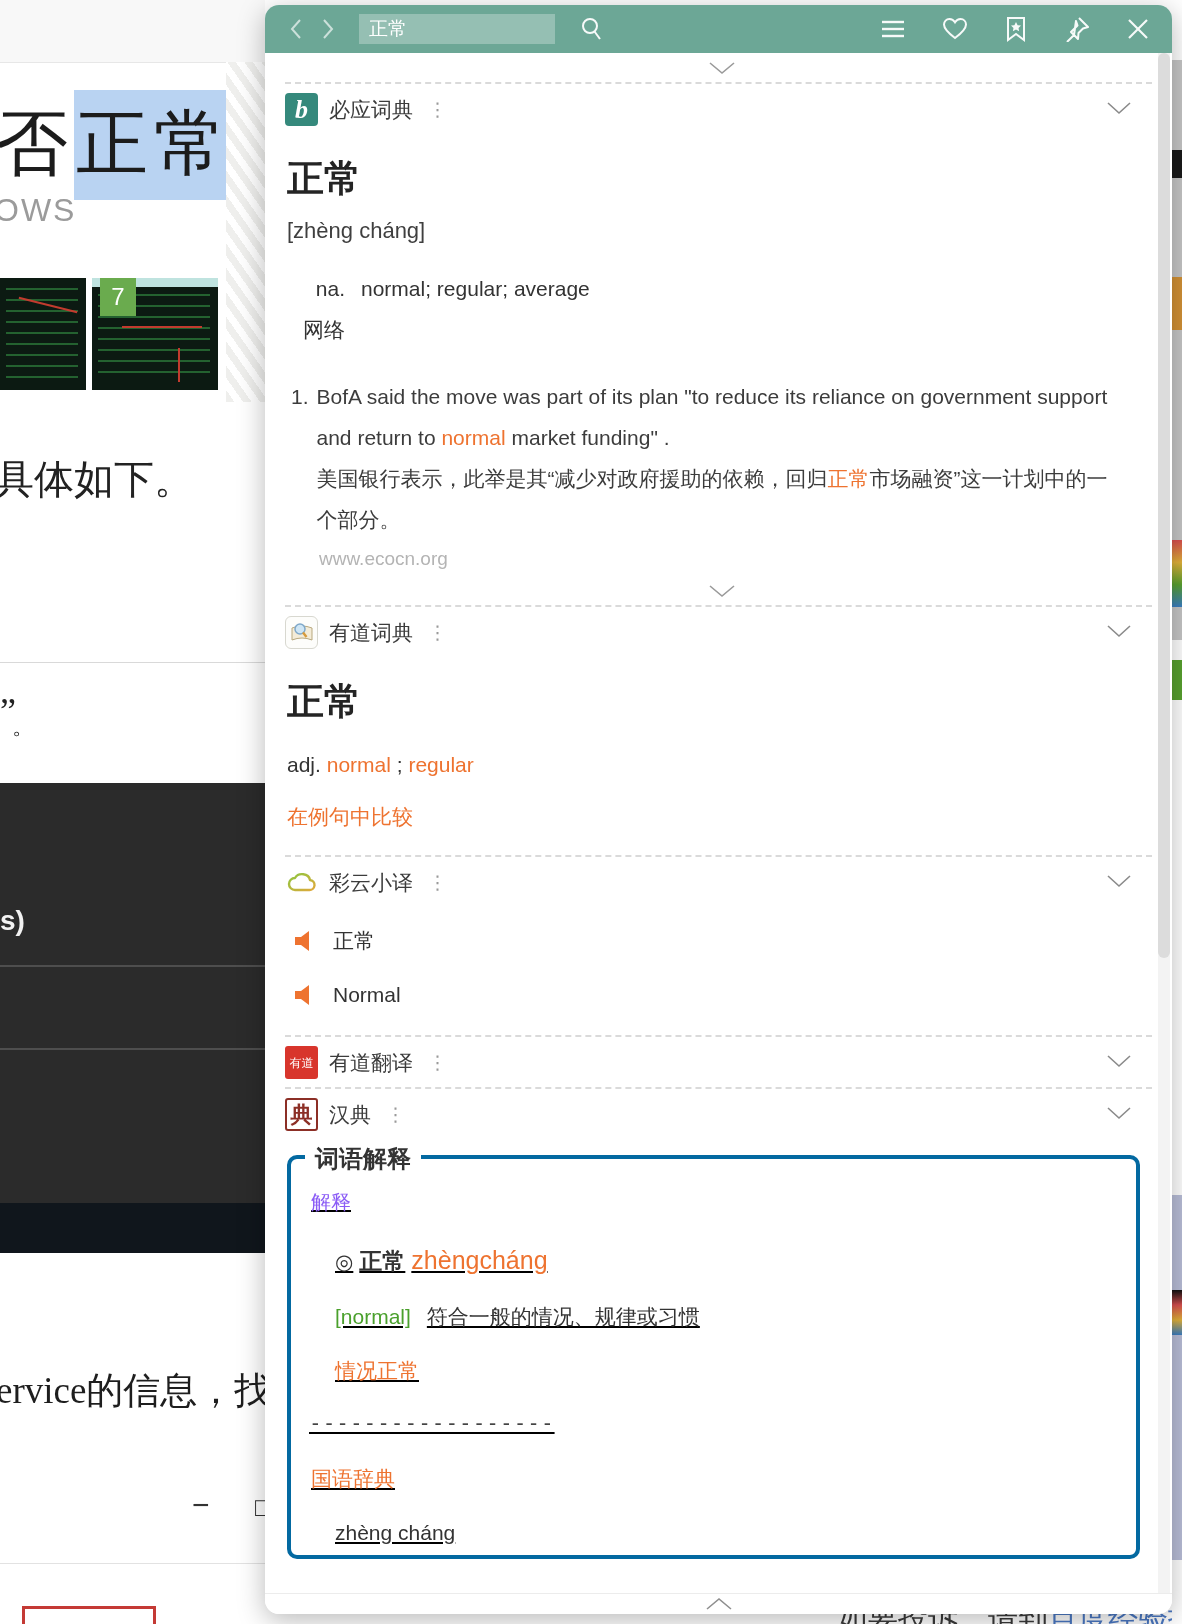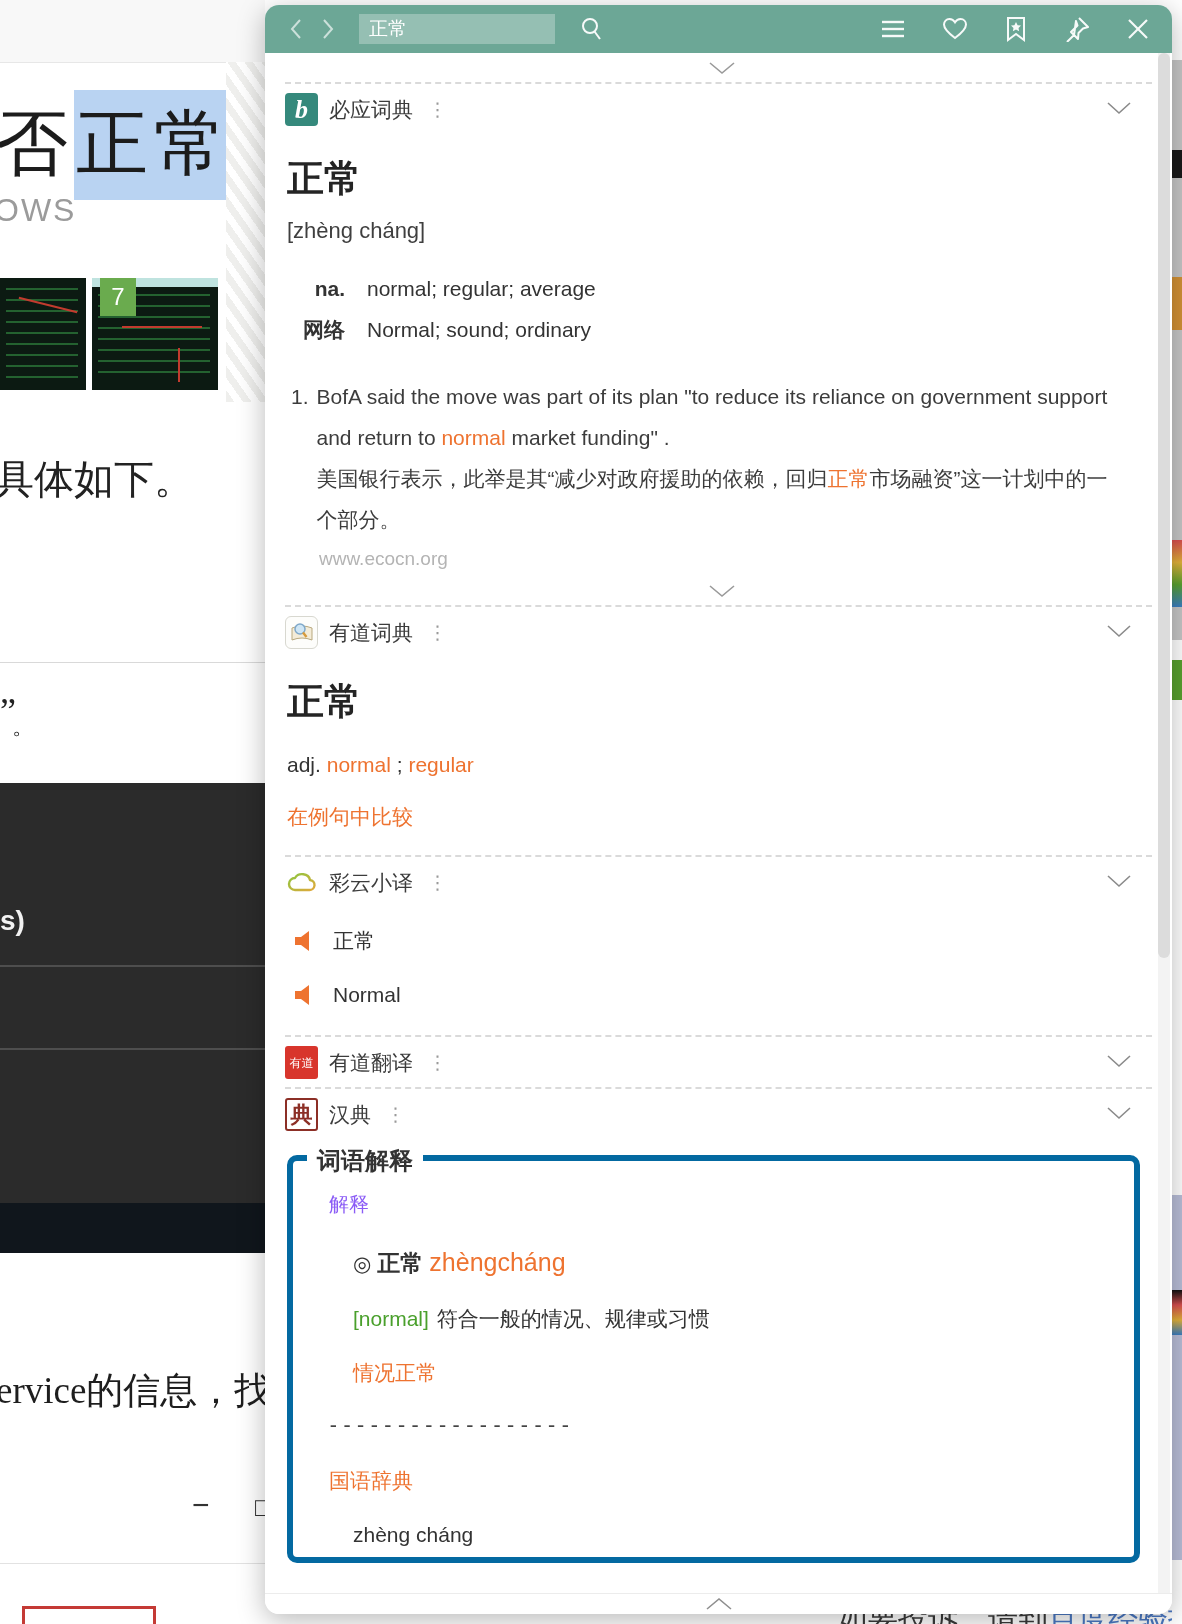--- a/index.html
+++ b/index.html
@@ -76,38 +76,38 @@
   .icon-sq{width:33px;height:33px;border-radius:4px;display:flex;align-items:center;justify-content:center;box-sizing:border-box;}
   .bing-sq{background:#35897c;color:#fff;font-size:26px;font-weight:bold;font-style:italic;font-family:"Liberation Serif",serif;}
   .yd-dict-sq{background:#fdfdfb;border:1px solid #d8d8d0;border-radius:6px;position:relative;}
   .caiyun-sq{background:transparent;}
   .yd-trans-sq{background:#d8352c;border-radius:3px;color:#fff;font-size:12px;line-height:1;}
   .hd-dict-sq{background:#fff;border:2px solid #8c2f26;border-radius:3px;color:#8c2f26;font-size:22px;font-weight:bold;font-family:"Liberation Serif",serif;}
   .word{font-size:37px;font-weight:bold;color:#242424;margin:20px 0 0 2px;}
   .pinyin{font-size:22px;color:#3f3f3f;margin:14px 0 0 2px;}
   .defs{margin:24px 0 0 0;}
   .def-row{display:flex;font-size:21px;color:#333;line-height:41px;}
-  .def-pos{width:60px;min-width:60px;text-align:right;font-weight:bold;margin-right:22px;}
+  .def-pos{width:60px;min-width:60px;text-align:right;font-weight:normal;margin-right:16px;}
   .example{margin:26px 0 0 6px;display:flex;font-size:21px;color:#3c3c3c;line-height:41px;max-width:820px;}
   .ex-num{margin-right:8px;}
   .hl{color:#ee7330;}
   .ex-src{margin:8px 0 0 34px;font-size:19px;color:#b4b4b4;}
   .yd-line{font-size:21px;color:#333;margin:26px 0 0 2px;}
   .yd-line.first{margin-top:30px;}
   .lnk-orange{color:#ee7330;cursor:pointer;}
   .cy-row{display:flex;align-items:center;gap:18px;margin:16px 0 0 8px;font-size:21px;color:#333;height:36px;}
   .speaker{color:#ee7330;display:flex;cursor:pointer;}
-  .hanbox{border:6px solid #0369a1;border-radius:10px;margin:16px 18px 0 2px;padding:2px 18px 10px 34px;position:relative;}
+  .hanbox{border:4px solid #0369a1;border-radius:10px;margin:16px 18px 0 2px;padding:2px 18px 10px 18px;position:relative;text-decoration:underline;}
   .hanbox-title{position:absolute;left:14px;top:-16px;background:#fff;padding:0 10px;font-size:24px;font-weight:bold;color:#333;}
   .han-label{color:#8b5cf6;font-size:20px;margin:28px 0 0 2px;}
   .han-entry{margin:30px 0 0 26px;font-size:21px;color:#333;}
   .han-entry .w{font-weight:bold;font-size:23px;margin:0 6px;}
   .han-entry .py{color:#ee7330;font-size:25px;}
   .han-def{margin:26px 0 0 26px;font-size:21px;color:#333;}
-  .tag-green{color:#4aa02c;margin-right:8px;text-align:center;}
+  .tag-green{color:#4aa02c;margin-right:16px;text-align:center;}
   .han-ex{color:#ee7330;font-size:21px;margin:26px 0 0 26px;}
   .han-div{margin:26px 0 0 0;font-size:21px;color:#444;letter-spacing:1px;font-family:"DejaVu Sans Mono",monospace;}
   .han-label2{color:#ee7330;font-size:21px;margin:30px 0 0 2px;}
   .han-py2{margin:28px 0 0 26px;font-size:21px;color:#333;}
   .p-footer{position:absolute;left:0;right:0;bottom:0;height:20px;background:#fff;border-top:1px solid #ececec;
     border-radius:0 0 14px 14px;display:flex;align-items:center;justify-content:center;color:#8f8f8f;cursor:pointer;}
   .scrollbar{position:absolute;top:48px;right:2px;bottom:20px;width:12px;background:#f3f3f3;}
   .scroll-thumb{position:absolute;top:0;left:0;width:12px;height:905px;background:#dcdcdc;border-radius:6px;}
 </style>
 </head>
@@ -237,21 +237,20 @@
     </div>
     <div class="word">正常</div>
     <div class="pinyin">[zhèng cháng]</div>
     <div class="defs">
       <div class="def-row">
         <span class="def-pos">na.</span>
         <span>normal; regular; average</span>
       </div>
       <div class="def-row">
         <span class="def-pos">网络</span>
-        <span>Normal; sound; ordinary</span>
       </div>
     </div>
     <div class="example">
       <span class="ex-num">1.</span>
       <span><span>BofA said the move was part of its plan "to reduce its reliance on government support and return to </span><span class="hl">normal</span><span> market funding" .</span><br>
       <span>美国银行表示，此举是其“减少对政府援助的依赖，回归</span><span class="hl">正常</span><span>市场融资”这一计划中的一个部分。</span></span>
     </div>
     <div class="ex-src">www.ecocn.org</div>
 
     <div class="more" style="margin-top:6px;">

